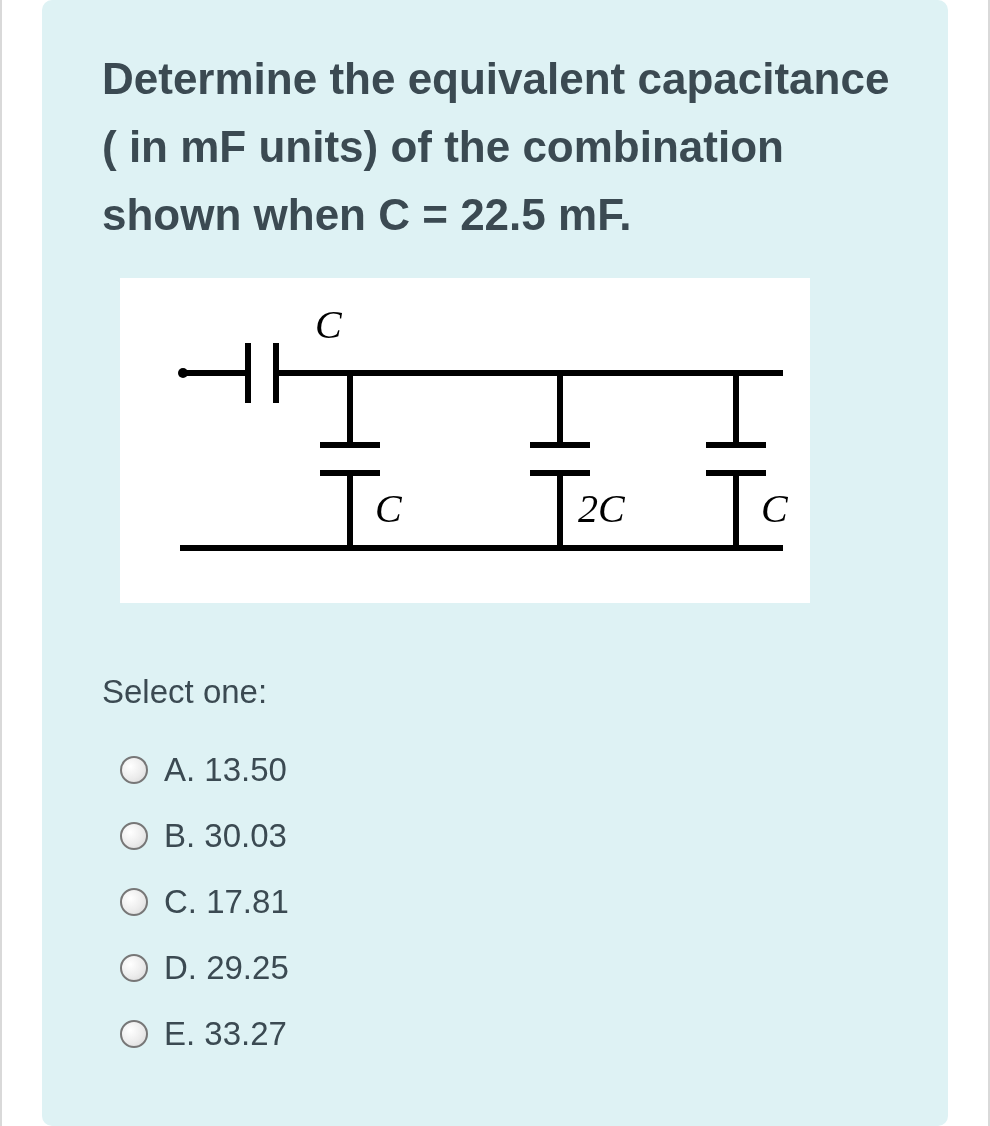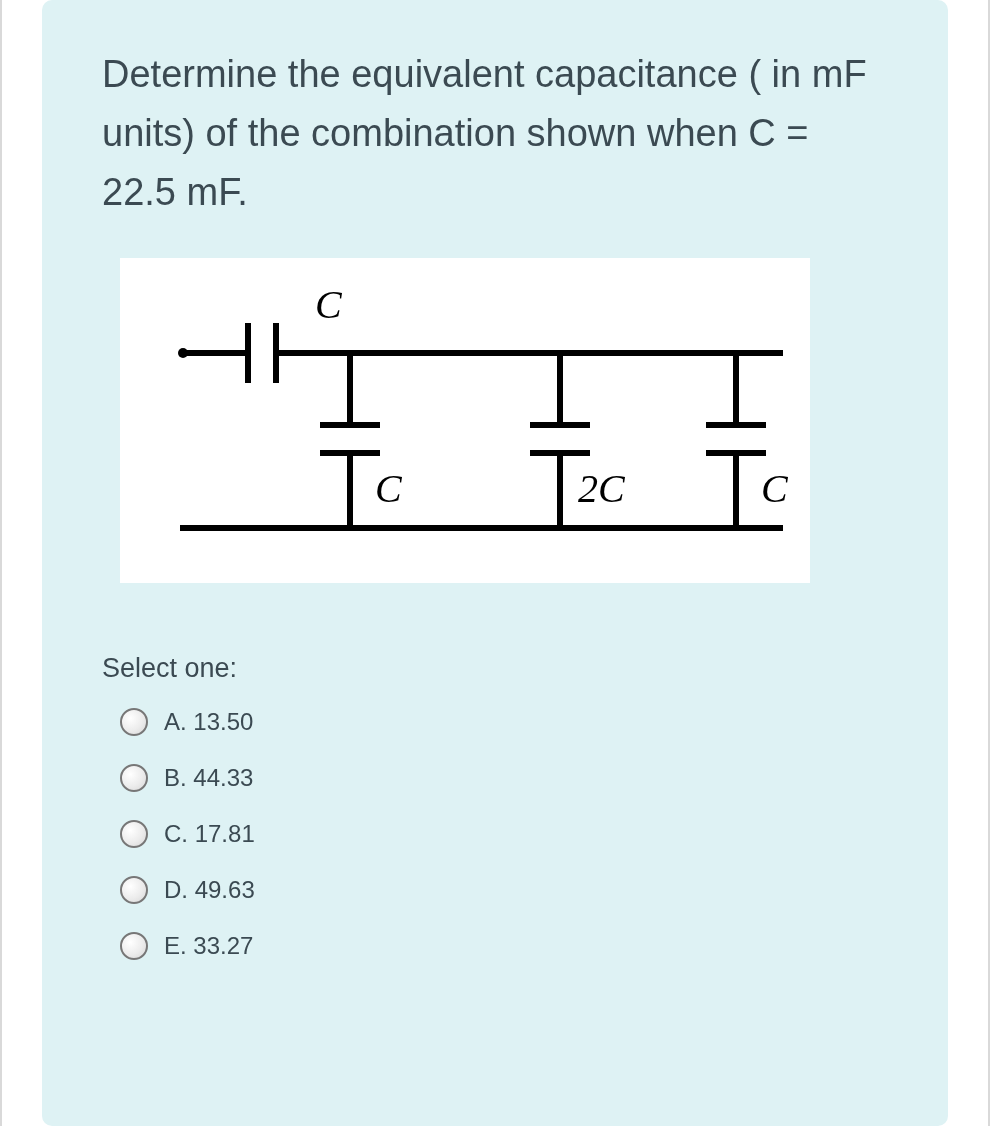--- a/index.html
+++ b/index.html
@@ -13,57 +13,58 @@
   }
   .card {
     background: #def2f4;
     border-radius: 10px;
     width: 100%;
     height: 100%;
     padding: 45px 55px 40px 60px;
   }
   .question {
     color: #3b4a52;
-    font-size: 38px;
+    font-size: 44px;
     line-height: 1.55;
-    margin-bottom: 36px;
+    margin-bottom: 28px;
+    font-weight: bold;
   }
   .diagram-box {
     background: #fff;
     width: 690px;
     height: 325px;
     margin-left: 18px;
     position: relative;
     margin-bottom: 70px;
   }
   .diagram-box svg { position: absolute; top: 0; left: 0; }
   .select-label {
     color: #3b4a52;
-    font-size: 27px;
-    margin-bottom: 24px;
+    font-size: 33px;
+    margin-bottom: 40px;
   }
   .options { padding-left: 18px; }
   .option {
     display: flex;
     align-items: center;
     gap: 16px;
     margin-bottom: 28px;
     cursor: pointer;
   }
   .radio {
     width: 28px;
     height: 28px;
     border-radius: 50%;
     border: 2px solid #777;
     background: radial-gradient(circle at 35% 35%, #fff 0%, #ececec 55%, #d6d6d6 100%);
     flex-shrink: 0;
   }
   .option-label {
     color: #3b4a52;
-    font-size: 24px;
+    font-size: 33px;
   }
   .cap-label {
     font-family: "Times New Roman", Times, serif;
     font-style: italic;
     font-size: 40px;
     fill: #000;
   }
 </style>
 </head>
 <body>
@@ -116,29 +117,29 @@
 
     <div class="select-label">Select one:</div>
 
     <div class="options">
       <div class="option">
         <span class="radio"></span>
         <span class="option-label">A. 13.50</span>
       </div>
       <div class="option">
         <span class="radio"></span>
-        <span class="option-label">B. 44.33</span>
+        <span class="option-label">B. 30.03</span>
       </div>
       <div class="option">
         <span class="radio"></span>
         <span class="option-label">C. 17.81</span>
       </div>
       <div class="option">
         <span class="radio"></span>
-        <span class="option-label">D. 49.63</span>
+        <span class="option-label">D. 29.25</span>
       </div>
       <div class="option">
         <span class="radio"></span>
         <span class="option-label">E. 33.27</span>
       </div>
     </div>
 
   </div>
 </div>
 

